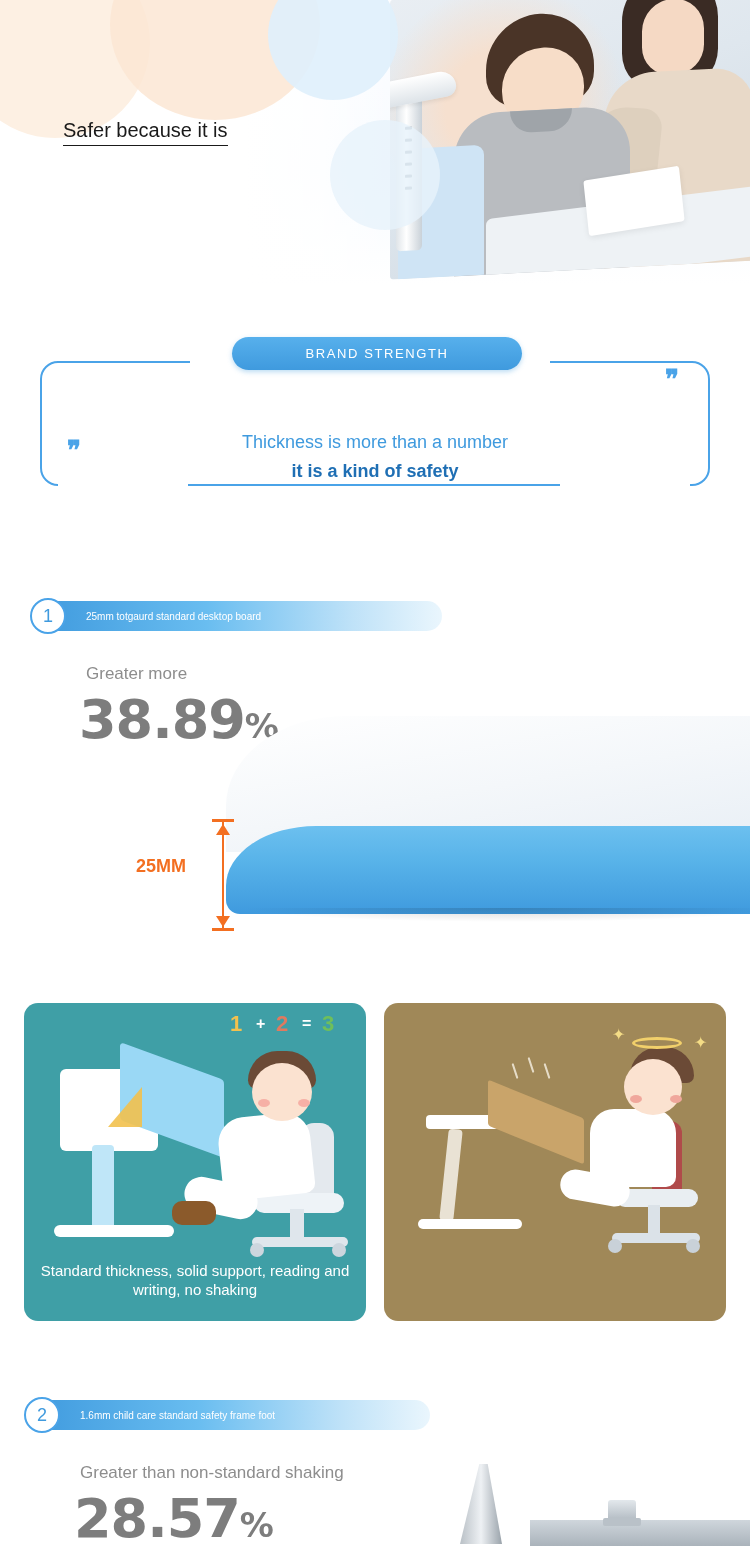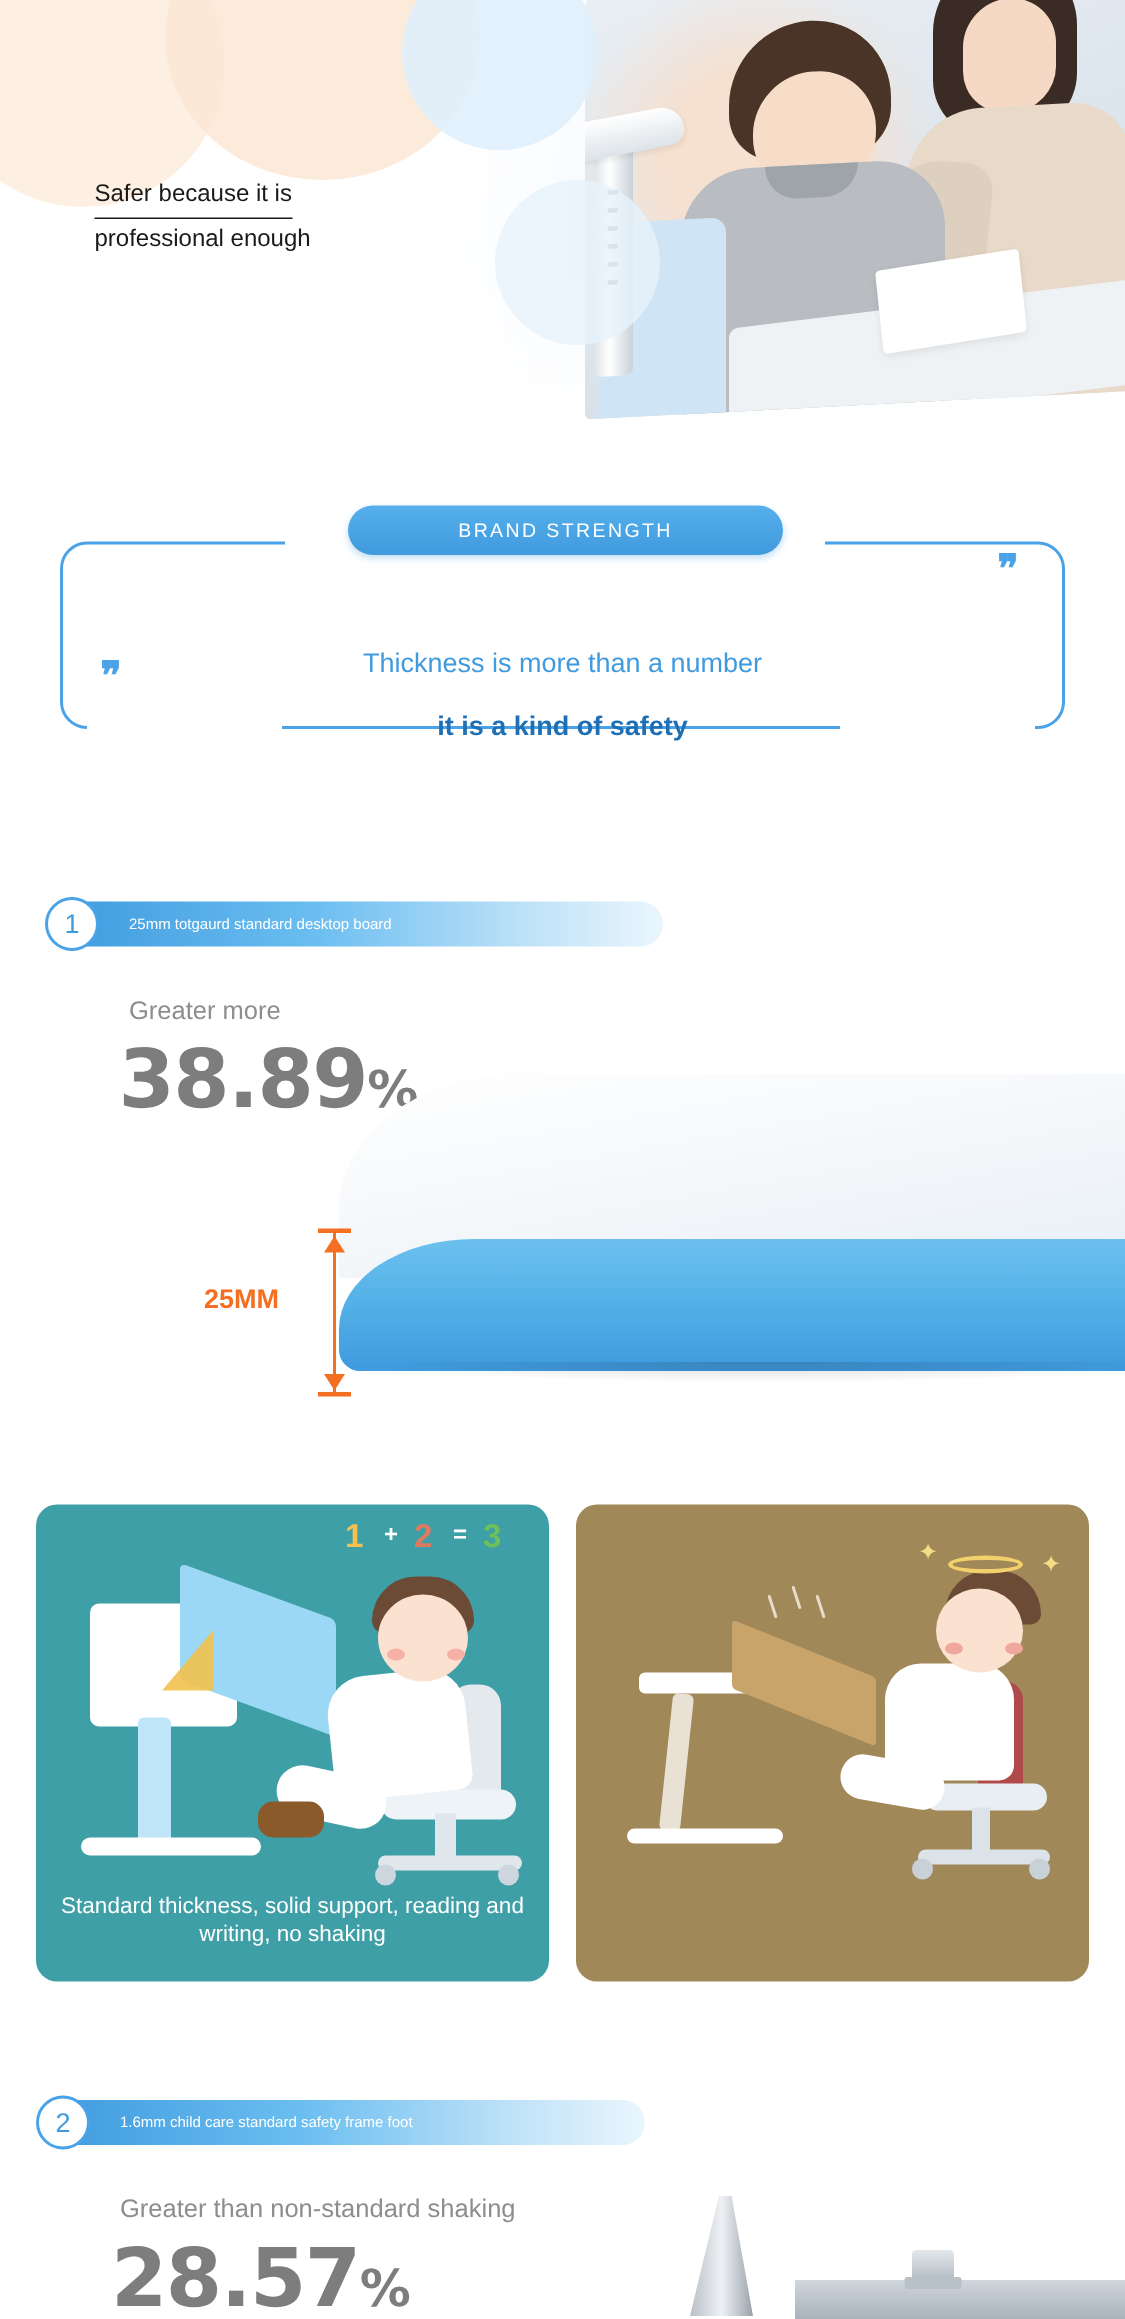--- a/index.html
+++ b/index.html
@@ -94,21 +94,21 @@
     background: linear-gradient(90deg,#ffffff 0%, #ffffff 62%, rgba(255,255,255,.78) 82%, rgba(255,255,255,0) 100%);
   }
   .hero-blobs { position:absolute; left:0; top:0; width:420px; height:285px; }
   .blob { position:absolute; border-radius:50%; }
   .b1 { left:-40px; top:-52px; width:190px; height:190px; background:#fdf0e3; }
   .b2 { left:110px; top:-70px; width:210px; height:190px; background:#fbe6d4; opacity:.85; }
   .b3 { left:268px; top:-30px; width:130px; height:130px; background:#dfeffc; opacity:.9; }
   .b4 { left:330px; top:120px; width:110px; height:110px; background:#e7f2fb; opacity:.8; }
   .hero-title {
     position:absolute; left:63px; top:116px; width:300px;
-    font-size:16px; color:#1a1a1a; line-height:28px;
+    font-size:20px; color:#1a1a1a; line-height:28px;
   }
   .hero-title .l1 { border-bottom:1px solid #1a1a1a; display:inline-block; padding-bottom:1px; }
   .hero-title .l2 { display:block; }
 
   
   .brand-wrap { position:absolute; left:0; top:334px; width:750px; height:160px; }
   .brand-box {
     position:absolute; left:40px; top:27px; width:670px; height:125px;
     border:2px solid #4aa3e8; border-radius:18px;
   }
@@ -137,21 +137,21 @@
     position:absolute; color:#4aa3e8; font-size:26px; font-weight:700;
     letter-spacing:-1px; font-family:"Liberation Serif", serif;
   }
   .q-left { left:67px; top:435px; }
   .q-right { left:665px; top:364px; }
   .brand-line1 {
     position:absolute; left:0; top:432px; width:750px; text-align:center;
     font-size:18px; color:#3f9ade;
   }
   .brand-line2 {
-    position:absolute; left:0; top:474px; width:750px; text-align:center;
+    position:absolute; left:0; top:461px; width:750px; text-align:center;
     font-size:18px; color:#1f6fb4; font-weight:bold;
   }
 
   
   .sec-badge {
     position:absolute; width:36px; height:36px; border-radius:50%;
     border:2px solid #4aa3e8; background:#ffffff; color:#3f9ade;
     display:flex; align-items:center; justify-content:center;
     font-size:18px; z-index:3;
   }
@@ -366,21 +366,20 @@
   </div>
   <div class="hero-mask-left"></div>
   <div class="hero-blobs">
     <div class="blob b1"></div>
       <div class="blob b2"></div>
     <div class="blob b3"></div>
       <div class="blob b4"></div>
   </div>
   <div class="hero-title">
     <span class="l1">Safer because it is</span>
-    <span class="l2">professional enough</span>
   </div>
 </div>
 
 <div class="brand-wrap">
   <div class="brand-box"></div>
   <div class="brand-gap-top"></div>
   <div class="brand-gap-bottom-l"></div>
   <div class="brand-gap-bottom-r"></div>
 </div>
 <div class="brand-pill">BRAND  STRENGTH</div>

